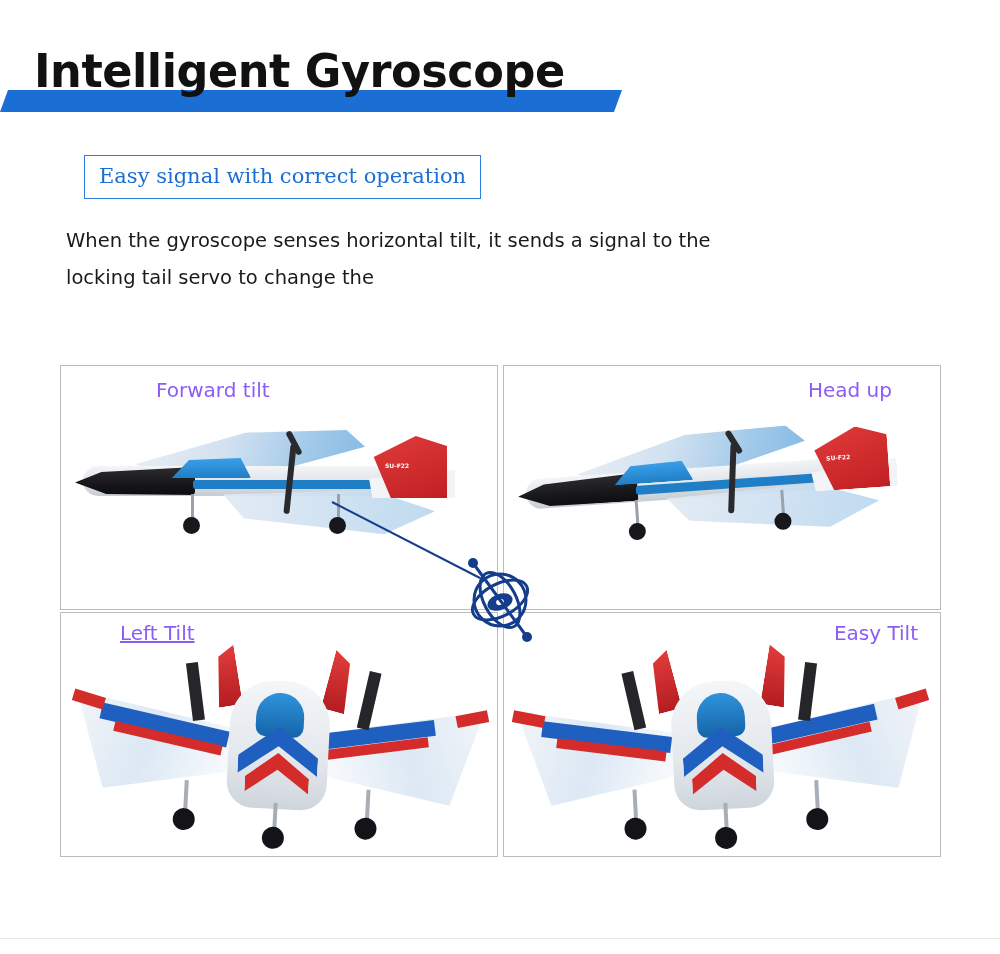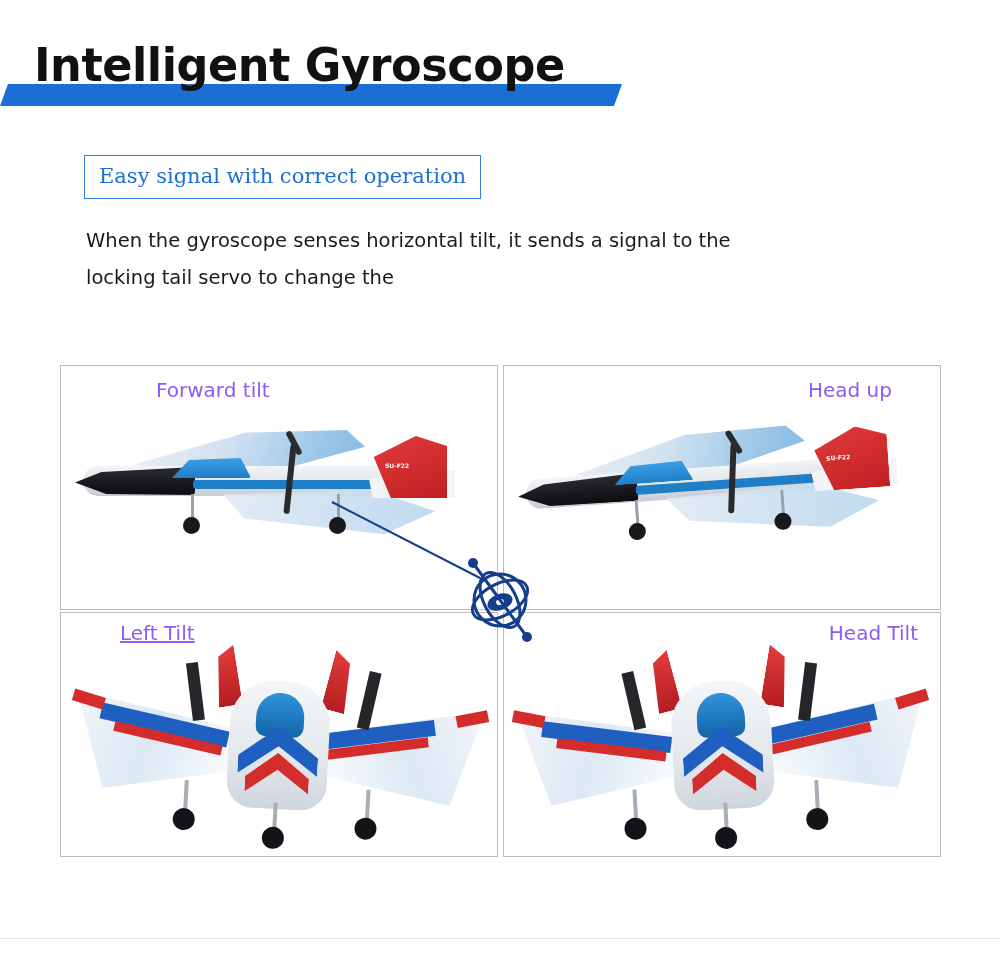--- a/index.html
+++ b/index.html
@@ -11,21 +11,21 @@
     width: 1000px;
     height: 954px;
     position: relative;
     font-family: "Liberation Sans", sans-serif;
     overflow: hidden;
   }
 
   
   .header {
     position: absolute;
-    left: 0; top: 4px;
+    left: 0; top: 10px;
     width: 985px;
     height: 118px;
   }
   .header-bar {
     position: absolute;
     left: 0;
     top: 80px;
     width: 600px;
     height: 22px;
     background: #1b6fd4;
@@ -73,21 +73,20 @@
   
   .body-text {
     position: absolute;
     left: 66px;
     top: 222px;
     width: 780px;
     color: #1a1a1a;
     font-family: "DejaVu Sans", sans-serif;
     font-size: 19.5px;
     line-height: 37px;
-    margin-left: 20px;
   }
   .body-text span { display: block; }
 
   
   .panels {
     position: absolute;
     left: 60px;
     top: 365px;
     width: 880px;
     height: 491px;
@@ -435,21 +434,21 @@
       <div class="wheel2 wl1"></div>
       <div class="gearleg gl2"></div>
       <div class="wheel2 wl2"></div>
       <div class="gearleg gl3"></div>
       <div class="wheel2 wl3"></div>
     </div>
   </div>
 
   <div class="panel-label label-tl">Head up</div>
   <div class="panel-label label-tr">Forward tilt</div>
-  <div class="panel-label label-bl">Head Tilt</div>
+  <div class="panel-label label-bl">Easy Tilt</div>
   <div class="panel-label label-br">Left Tilt</div>
 </div>
 
 <svg class="pointer-line" viewBox="0 0 170 90">
   <path d="M2 2 L150 78" stroke="#143d8c" stroke-width="2" fill="none"></path>
 </svg>
 
 <svg class="gyro" viewBox="0 0 90 100">
   <g stroke="#143d8c" fill="none" stroke-width="3">
     <ellipse cx="45" cy="55" rx="30" ry="16" transform="rotate(-28 45 55)"></ellipse>

